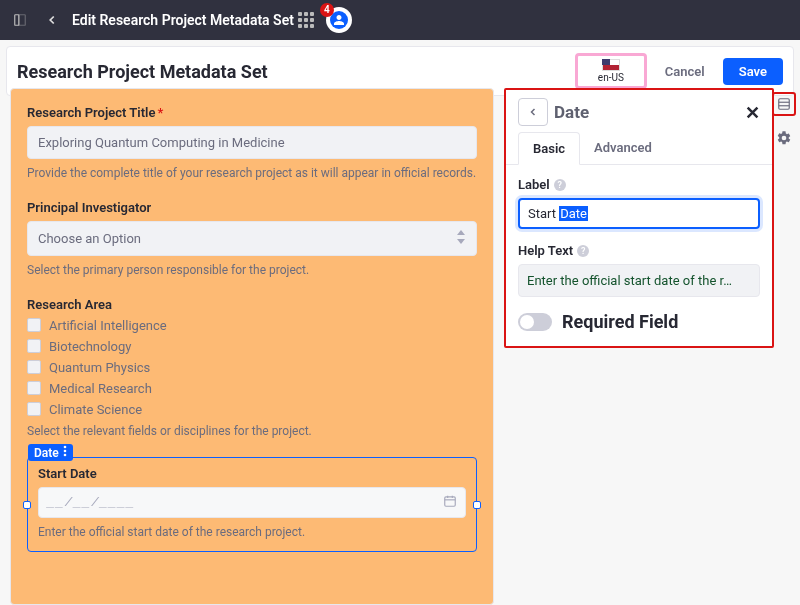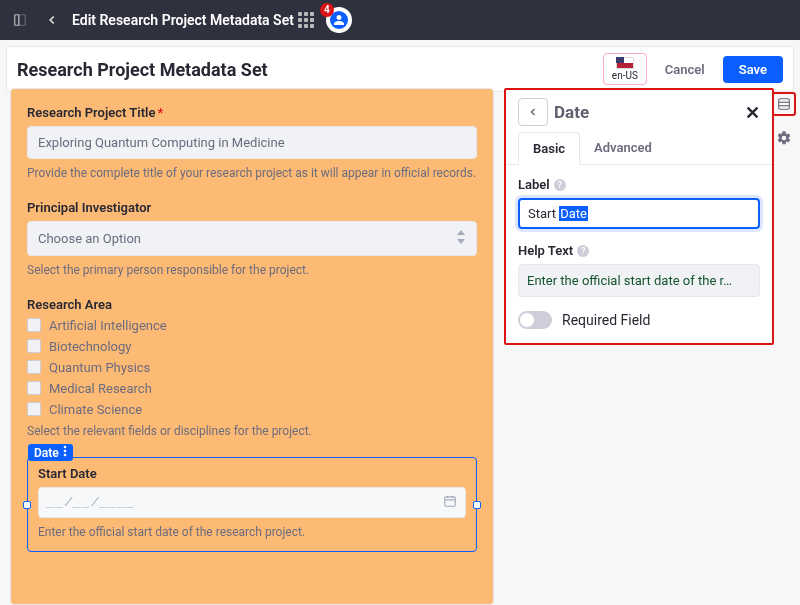--- a/index.html
+++ b/index.html
@@ -16,21 +16,21 @@
   .avatar-wrap { position: relative; }
   .avatar { width: 26px; height: 26px; border-radius: 50%; background: #fff; display:flex; align-items:center;justify-content:center; }
   .avatar-inner { width:18px; height:18px; border-radius:50%; background:#0b5fff; display:flex;align-items:center;justify-content:center; }
   .avatar-inner svg { fill:#fff; }
   .badge-notif { position:absolute; top:-4px; left:-6px; background:#da1414; color:#fff; font-size:10px; border-radius:8px; padding:0 4px; line-height:14px; font-weight:600; }
 
   
   .title-row { display:flex; align-items:center; justify-content:space-between; background:#fff; border:1px solid #e7e7ed; border-radius:4px; margin:6px; padding:6px 10px; }
   .title-row h1 { font-size:18px; font-weight:700; }
   .title-actions { display:flex; align-items:center; gap:8px; }
-  .locale-chip { border:1px solid #f9a8d4; border-radius:4px; padding:3px 8px; display:flex; flex-direction:column; align-items:center; font-size:10px; cursor:pointer; line-height:1; }
+  .locale-chip { border:3px solid #f9a8d4; border-radius:4px; padding:3px 20px; display:flex; flex-direction:column; align-items:center; font-size:10px; cursor:pointer; line-height:1; }
   .flag { width:18px; height:12px; background:linear-gradient(to bottom, #fff 0%, #fff 50%, #b22234 50%, #b22234 100%); position:relative; box-shadow:0 0 0 1px #ddd inset; margin-bottom:2px;}
   .flag::before { content:''; position:absolute; top:0; left:0; width:8px; height:6px; background:#3c3b6e; }
   .btn-link { color:#6b6c7e; font-weight:600; cursor:pointer; background:none; border:none; font-size:13px; padding:6px 10px; }
   .btn-primary { background:#0b5fff; color:#fff; font-weight:600; border:none; border-radius:4px; padding:6px 16px; font-size:13px; cursor:pointer; }
 
   
   .workspace { position:absolute; top:88px; left:0; right:0; bottom:0; display:flex; }
   .canvas-col { flex:1; padding:0 10px; overflow:hidden; }
   .canvas { background:#fdba74; border:1px solid #e7e7ed; border-radius:4px; padding:16px; height: 100%; overflow:auto;}
   .field-block { margin-bottom:18px; }
@@ -64,21 +64,21 @@
   .tab.active { color:#272833; border:1px solid #e7e7ed; border-bottom:1px solid #fff; border-radius:4px 4px 0 0; margin-bottom:-1px; }
   .panel-field-label { font-weight:600; font-size:13px; margin-bottom:6px; display:flex; align-items:center; gap:4px; }
   .info-dot { width:12px; height:12px; border-radius:50%; background:#cdced9; color:#fff; font-size:9px; display:flex; align-items:center; justify-content:center; }
   .label-input { width:100%; border:2px solid #0b5fff; border-radius:4px; padding:6px 8px; font-size:13px; outline:none; box-shadow:0 0 0 3px rgba(11,95,255,.15); }
   .label-input .sel { background:#0b5fff; color:#fff; padding:0 1px; }
   .help-input { width:100%; border:1px solid #e7e7ed; background:#f1f2f5; border-radius:4px; padding:8px 8px; font-size:13px; color:#14532d; white-space:nowrap; overflow:hidden; text-overflow:ellipsis; }
   .panel-field { margin-bottom:14px; }
   .toggle-row { display:flex; align-items:center; gap:10px; }
   .toggle { width:34px; height:18px; background:#cdced9; border-radius:10px; position:relative; cursor:pointer; }
   .toggle::after { content:''; position:absolute; top:2px; left:2px; width:14px; height:14px; background:#fff; border-radius:50%; }
-  .toggle-label { font-weight:400; font-size:14px; }
+  .toggle-label { font-weight:700; font-size:18px; }
 
   
   .right-rail { position:absolute; top:92px; right:4px; display:flex; flex-direction:column; gap:10px; align-items:center; }
   .rail-btn { width:24px; height:24px; border:2px solid #da1414; border-radius:3px; display:flex; align-items:center; justify-content:center; cursor:pointer; }
   .rail-btn.nohl { border:none; }
   .chev { color:#a7a9bc; }
 </style>
 </head>
 <body>
 

